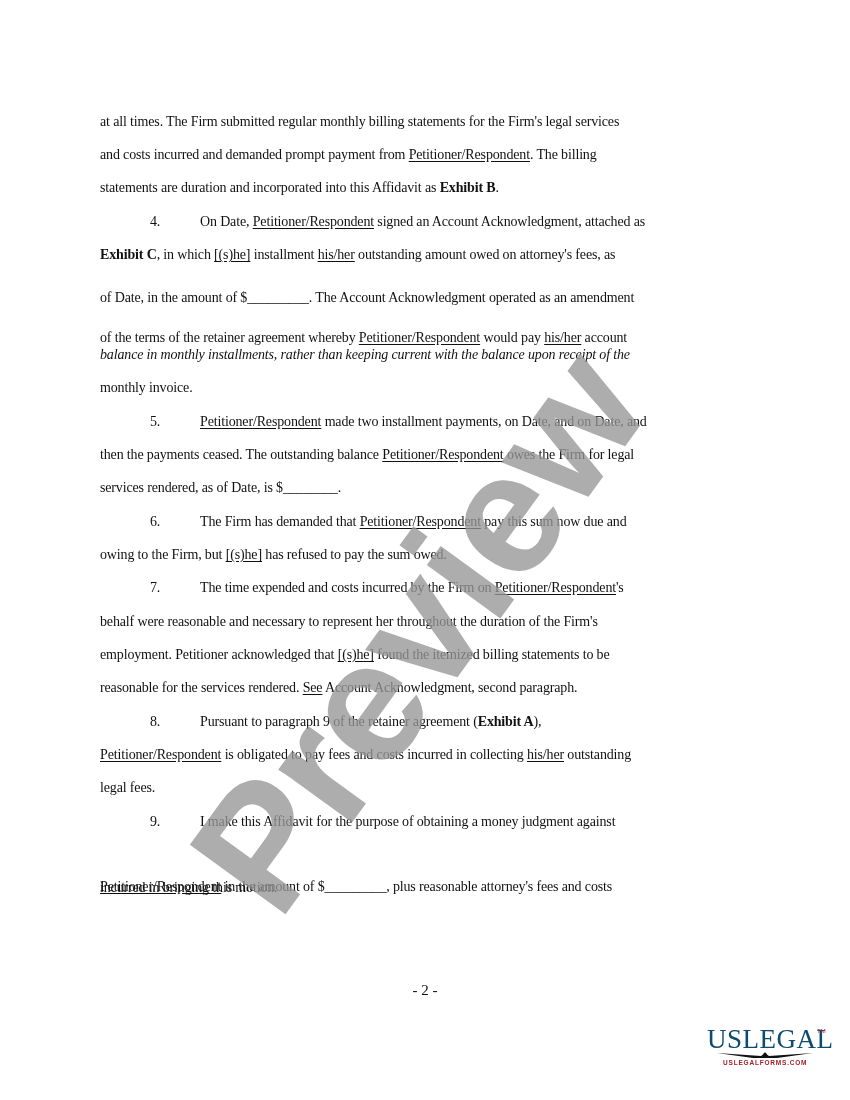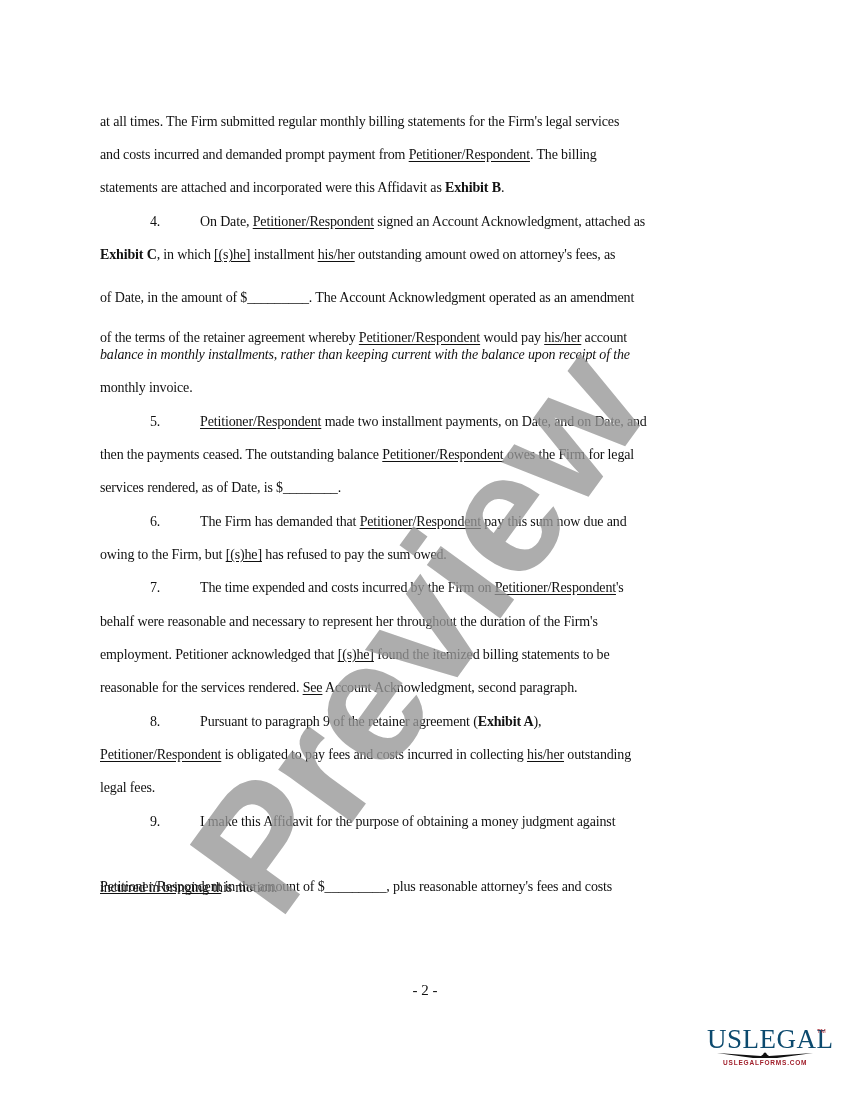--- a/index.html
+++ b/index.html
@@ -33,21 +33,21 @@
       font-size: 6.5px; color: #a01e2a; letter-spacing: 0.8px; font-weight: bold;
     }
     .logo-wing { position: absolute; left: 10px; top: 27px; width: 96px; height: 7px; }
   </style>
 </head>
 <body>
 
 <div class="page" id="doc">
     <div class="line" style="top: 0px; left: 0px;"><span>at all times.  The Firm submitted regular monthly billing statements for the Firm's legal services</span></div>
     <div class="line" style="top: 33px; left: 0px;"><span>and costs incurred and demanded prompt payment from </span><span class="u">Petitioner/Respondent</span><span>.  The billing</span></div>
-    <div class="line" style="top: 66px; left: 0px;"><span>statements are attached and incorporated were this Affidavit as </span><span class="b">Exhibit B</span><span>.</span></div>
+    <div class="line" style="top: 66px; left: 0px;"><span>statements are duration and incorporated into this Affidavit as </span><span class="b">Exhibit B</span><span>.</span></div>
     <div class="line" style="top: 100px; left: 100px;"><span class="num" style="left: -50px; position: absolute;">4.</span><span>On Date, </span><span class="u">Petitioner/Respondent</span><span> signed an Account Acknowledgment, attached as</span></div>
     <div class="line" style="top: 133px; left: 0px;"><span class="b">Exhibit C</span><span>, in which </span><span class="u">[(s)he]</span><span> installment </span><span class="u">his/her</span><span> outstanding amount owed on attorney's fees, as</span></div>
     <div class="line" style="top: 176px; left: 0px;"><span>of Date, in the amount of $_________.  The Account Acknowledgment operated as an amendment</span></div>
     <div class="line" style="top: 216px; left: 0px; text-align: center;"><span>of the terms of the retainer agreement whereby </span><span class="u">Petitioner/Respondent</span><span> would pay </span><span class="u">his/her</span><span> account</span></div>
     <div class="line" style="top: 233px; left: 0px; font-style: italic;"><span>balance in monthly installments, rather than keeping current with the balance upon receipt of the</span></div>
     <div class="line" style="top: 266px; left: 0px;"><span>monthly invoice.</span></div>
     <div class="line" style="top: 300px; left: 100px;"><span class="num" style="left: -50px; position: absolute;">5.</span><span class="u">Petitioner/Respondent</span><span> made two installment payments, on Date, and on Date, and</span></div>
     <div class="line" style="top: 333px; left: 0px;"><span>then the payments ceased.  The outstanding balance </span><span class="u">Petitioner/Respondent</span><span> owes the Firm for legal</span></div>
     <div class="line" style="top: 366px; left: 0px;"><span>services rendered, as of Date, is $________.</span></div>
     <div class="line" style="top: 400px; left: 100px;"><span class="num" style="left: -50px; position: absolute;">6.</span><span>The Firm has demanded that </span><span class="u">Petitioner/Respondent</span><span> pay this sum now due and</span></div>

